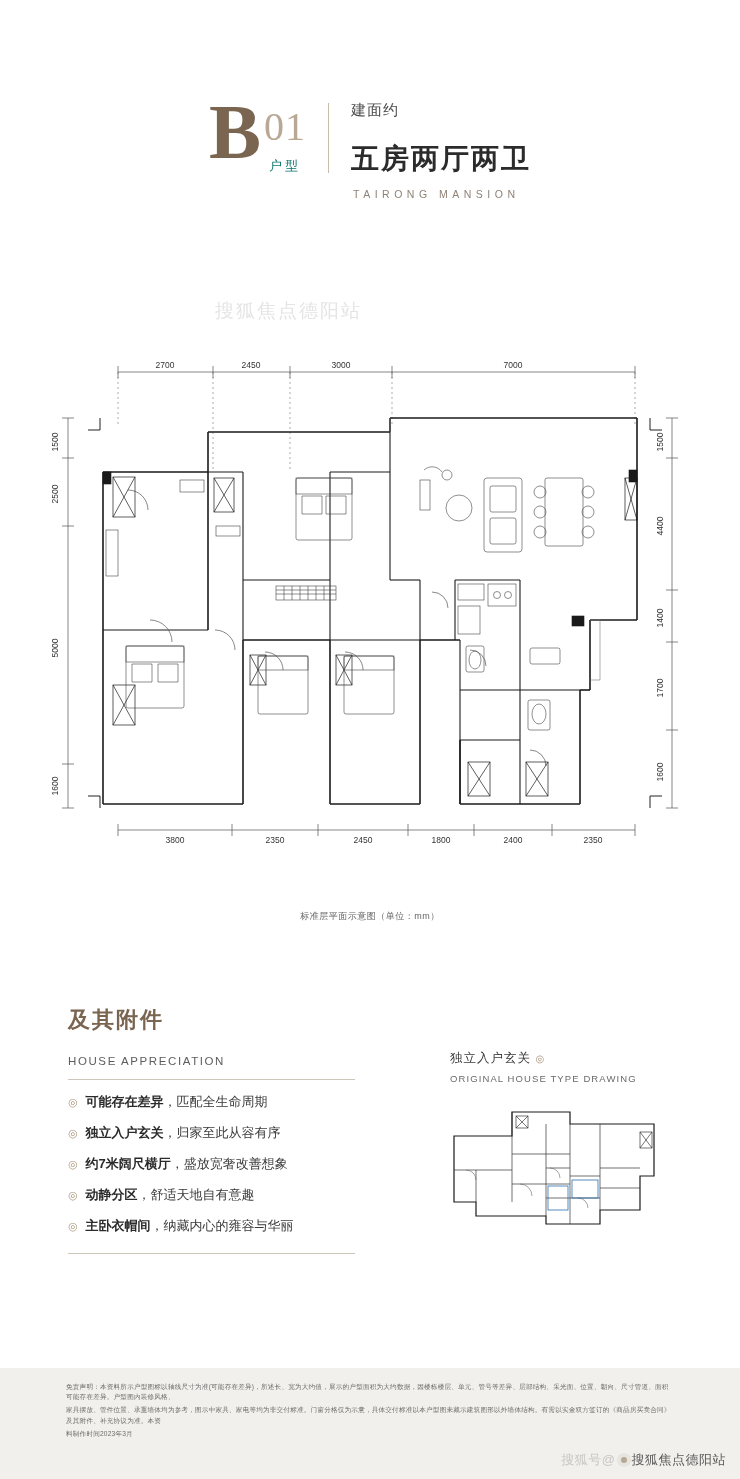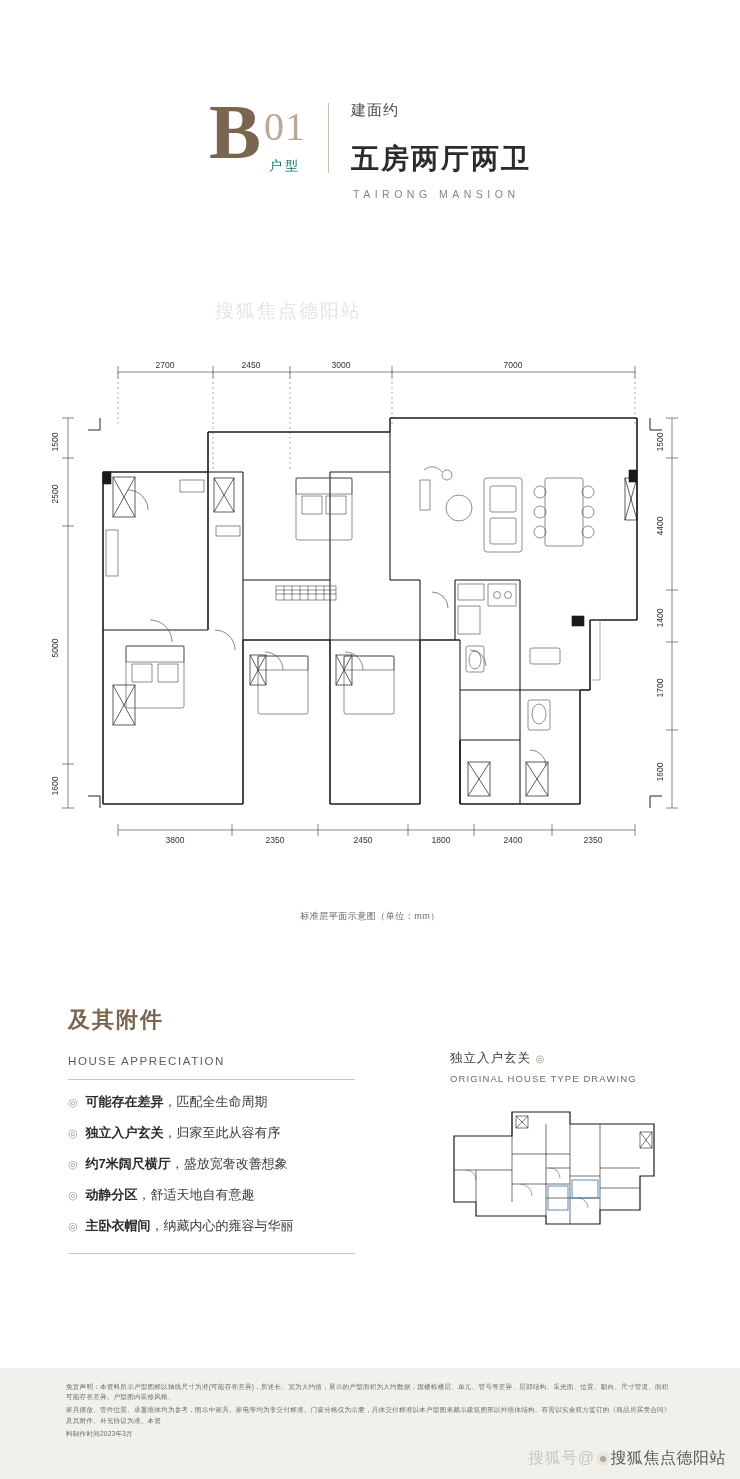--- a/index.html
+++ b/index.html
@@ -225,21 +225,21 @@
     left: 215px;
     font-size: 19px;
     color: rgba(120,120,120,0.20);
     letter-spacing: 2px;
     pointer-events: none;
   }
   .wm-br {
     position: absolute;
     right: 14px;
     bottom: 10px;
-    font-size: 16px;
+    font-size: 13px;
     color: #5a5a5a;
     letter-spacing: 0.5px;
     display: flex;
     align-items: center;
     gap: 1px;
   }
   .wm-br .ghost {
     color: rgba(120,120,120,0.35);
   }
   .wm-logo {

